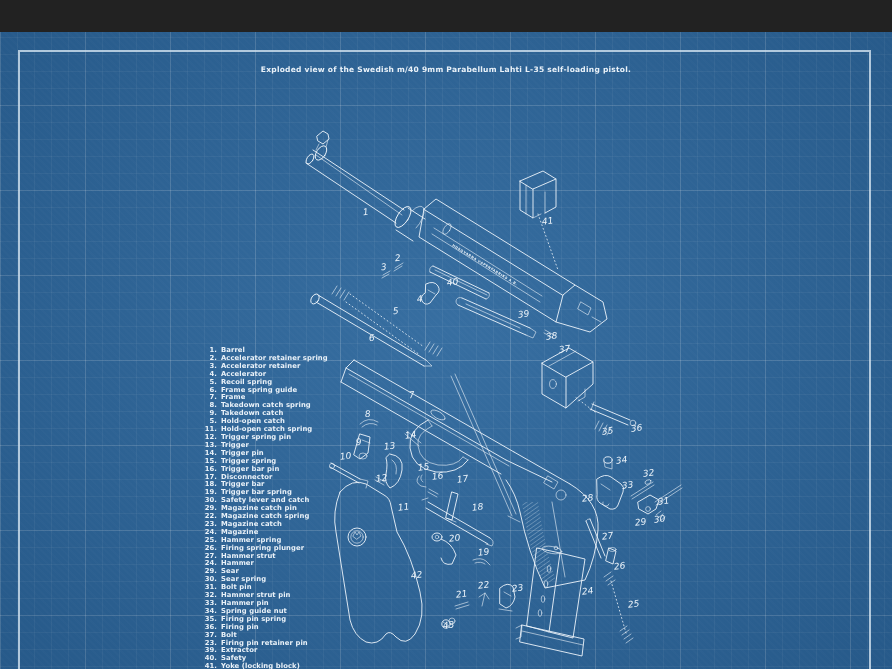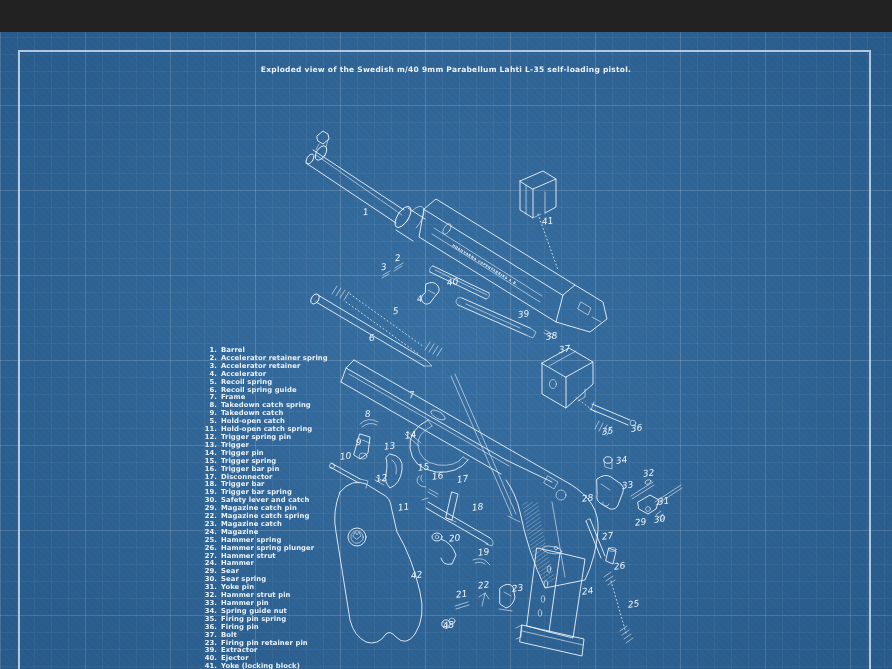--- a/index.html
+++ b/index.html
@@ -73,21 +73,21 @@
       <div class="pl-row">
         <span class="pl-num">4.</span>
         <span class="pl-name">Accelerator</span>
       </div>
       <div class="pl-row">
         <span class="pl-num">5.</span>
         <span class="pl-name">Recoil spring</span>
       </div>
       <div class="pl-row">
         <span class="pl-num">6.</span>
-        <span class="pl-name">Recoil spring guide</span>
+        <span class="pl-name">Frame spring guide</span>
       </div>
       <div class="pl-row">
         <span class="pl-num">7.</span>
         <span class="pl-name">Frame</span>
       </div>
       <div class="pl-row">
         <span class="pl-num">8.</span>
         <span class="pl-name">Takedown catch spring</span>
       </div>
       <div class="pl-row">
@@ -153,41 +153,41 @@
       <div class="pl-row">
         <span class="pl-num">24.</span>
         <span class="pl-name">Magazine</span>
       </div>
       <div class="pl-row">
         <span class="pl-num">25.</span>
         <span class="pl-name">Hammer spring</span>
       </div>
       <div class="pl-row">
         <span class="pl-num">26.</span>
-        <span class="pl-name">Hammer spring plunger</span>
+        <span class="pl-name">Firing spring plunger</span>
       </div>
       <div class="pl-row">
         <span class="pl-num">27.</span>
         <span class="pl-name">Hammer strut</span>
       </div>
       <div class="pl-row">
         <span class="pl-num">24.</span>
         <span class="pl-name">Hammer</span>
       </div>
       <div class="pl-row">
         <span class="pl-num">29.</span>
         <span class="pl-name">Sear</span>
       </div>
       <div class="pl-row">
         <span class="pl-num">30.</span>
         <span class="pl-name">Sear spring</span>
       </div>
       <div class="pl-row">
         <span class="pl-num">31.</span>
-        <span class="pl-name">Yoke pin</span>
+        <span class="pl-name">Bolt pin</span>
       </div>
       <div class="pl-row">
         <span class="pl-num">32.</span>
         <span class="pl-name">Hammer strut pin</span>
       </div>
       <div class="pl-row">
         <span class="pl-num">33.</span>
         <span class="pl-name">Hammer pin</span>
       </div>
       <div class="pl-row">
@@ -209,21 +209,21 @@
       <div class="pl-row">
         <span class="pl-num">23.</span>
         <span class="pl-name">Firing pin retainer pin</span>
       </div>
       <div class="pl-row">
         <span class="pl-num">39.</span>
         <span class="pl-name">Extractor</span>
       </div>
       <div class="pl-row">
         <span class="pl-num">40.</span>
-        <span class="pl-name">Ejector</span>
+        <span class="pl-name">Safety</span>
       </div>
       <div class="pl-row">
         <span class="pl-num">41.</span>
         <span class="pl-name">Yoke (locking block)</span>
       </div>
     </div>
 
   <svg class="diagram" width="892" height="669" viewBox="0 0 892 669">
     <defs>
       <pattern id="stipple" width="2.7" height="2.7" patternUnits="userSpaceOnUse">

